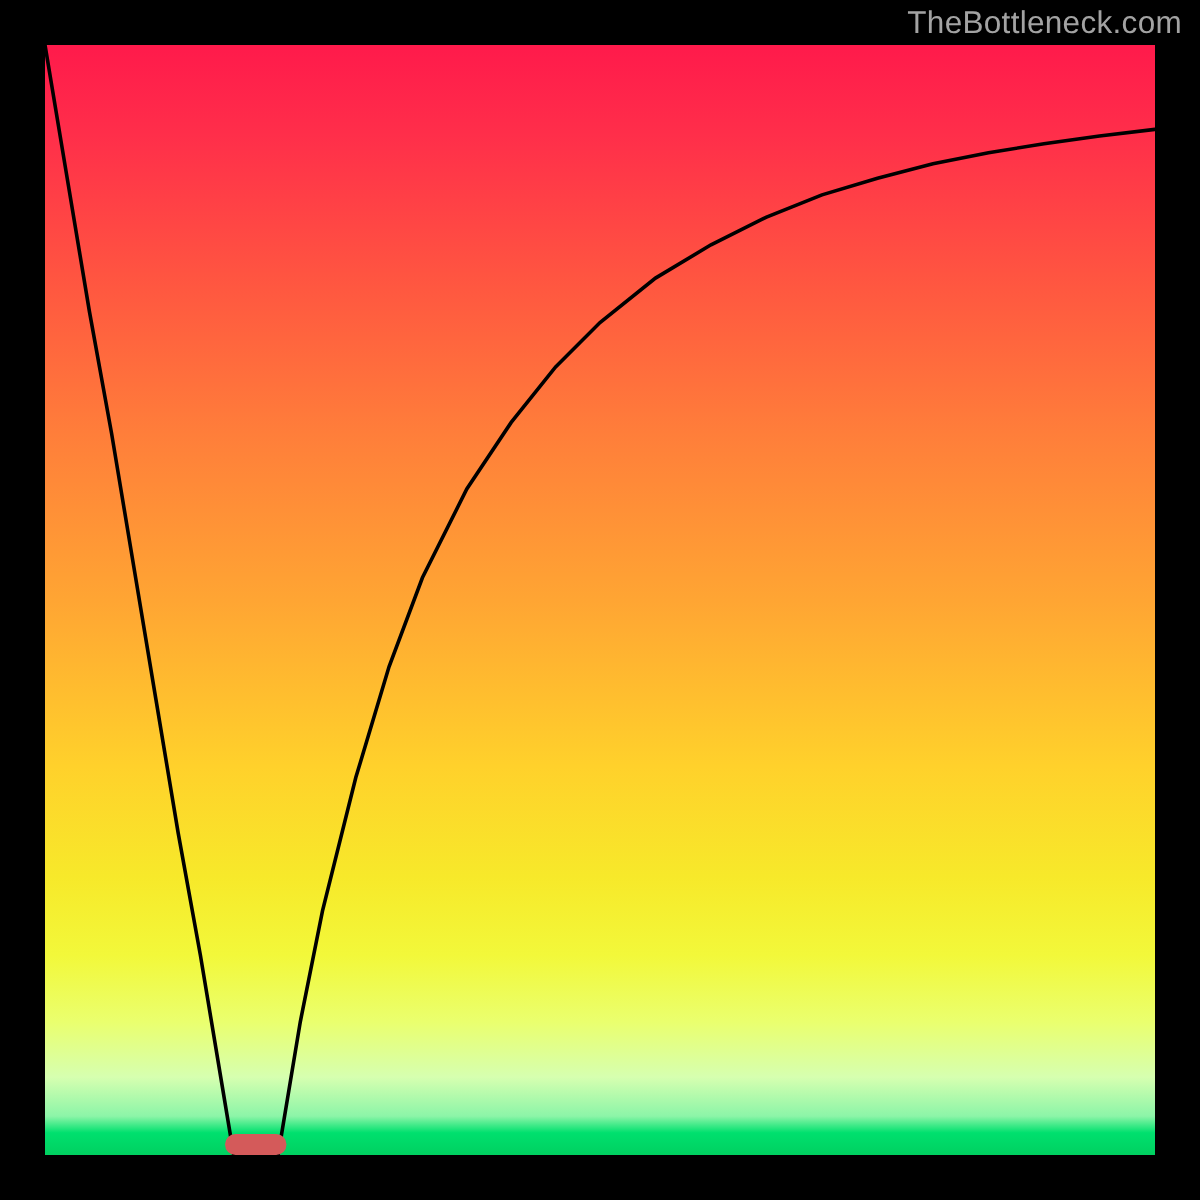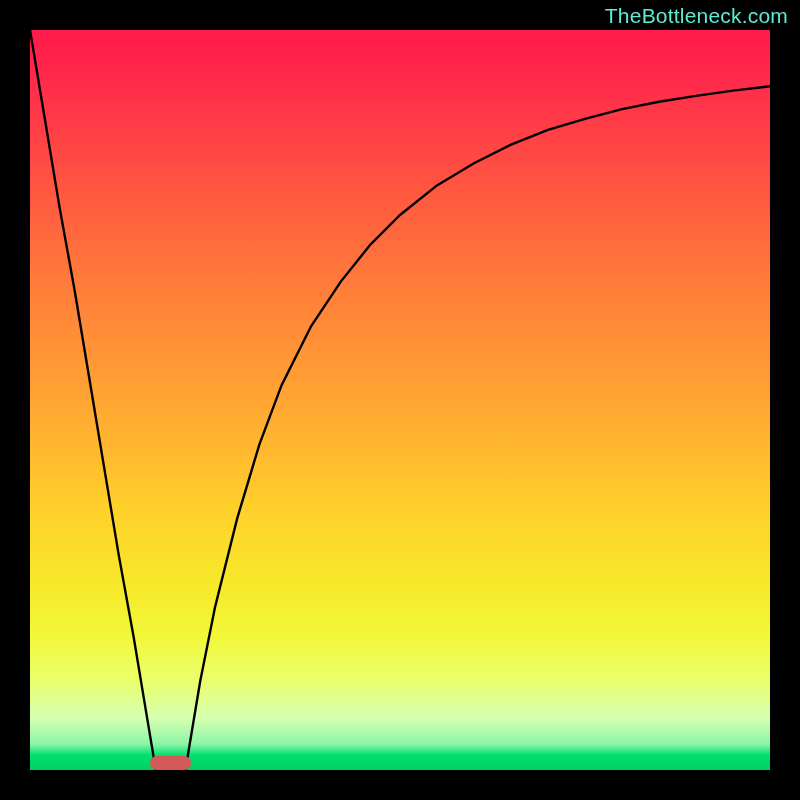--- a/index.html
+++ b/index.html
@@ -55,21 +55,21 @@
   svg.curves {
     position: absolute;
     inset: 0;
     width: 740px;
     height: 740px;
   }
   .watermark {
     position: absolute;
     top: 4px;
     right: 12px;
-    color: #5eead4;
+    color: #a3a3a3;
     font-size: 21px;
     font-weight: 500;
     letter-spacing: 0.2px;
     text-align: right;
   }
   .marker {
     position: absolute;
     background: #d45a5a;
     border-radius: 7px;
     height: 14px;

